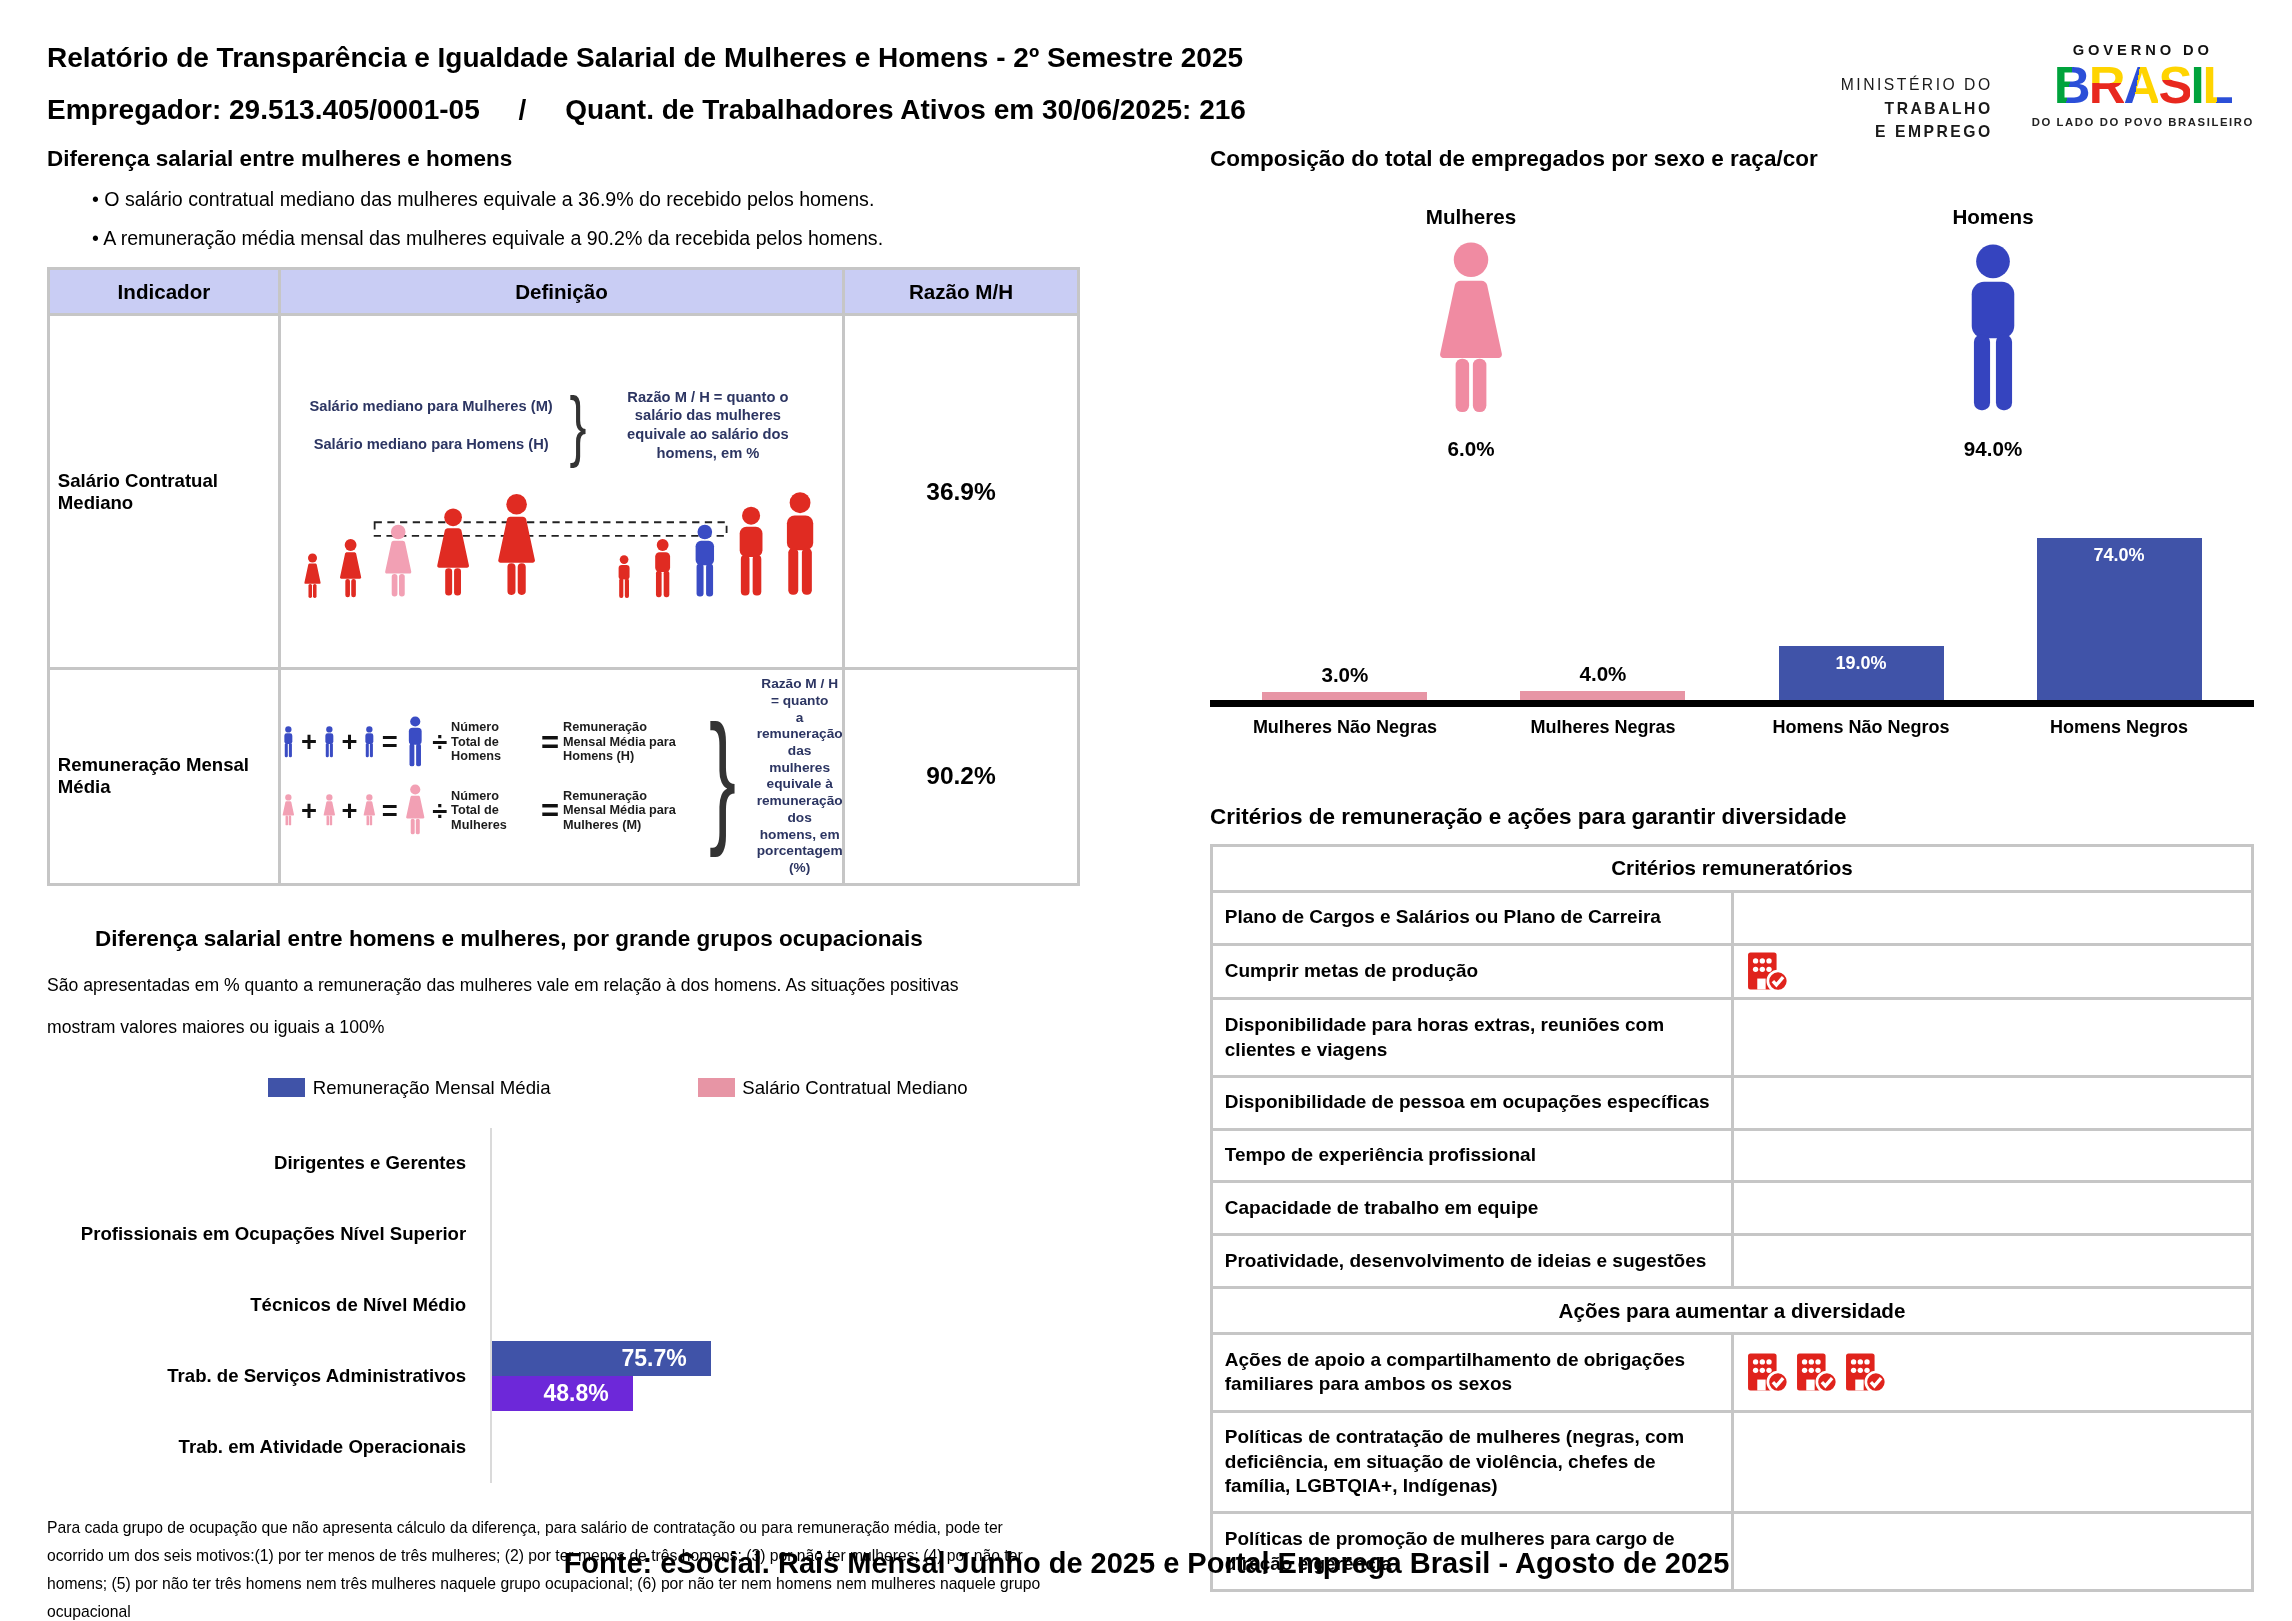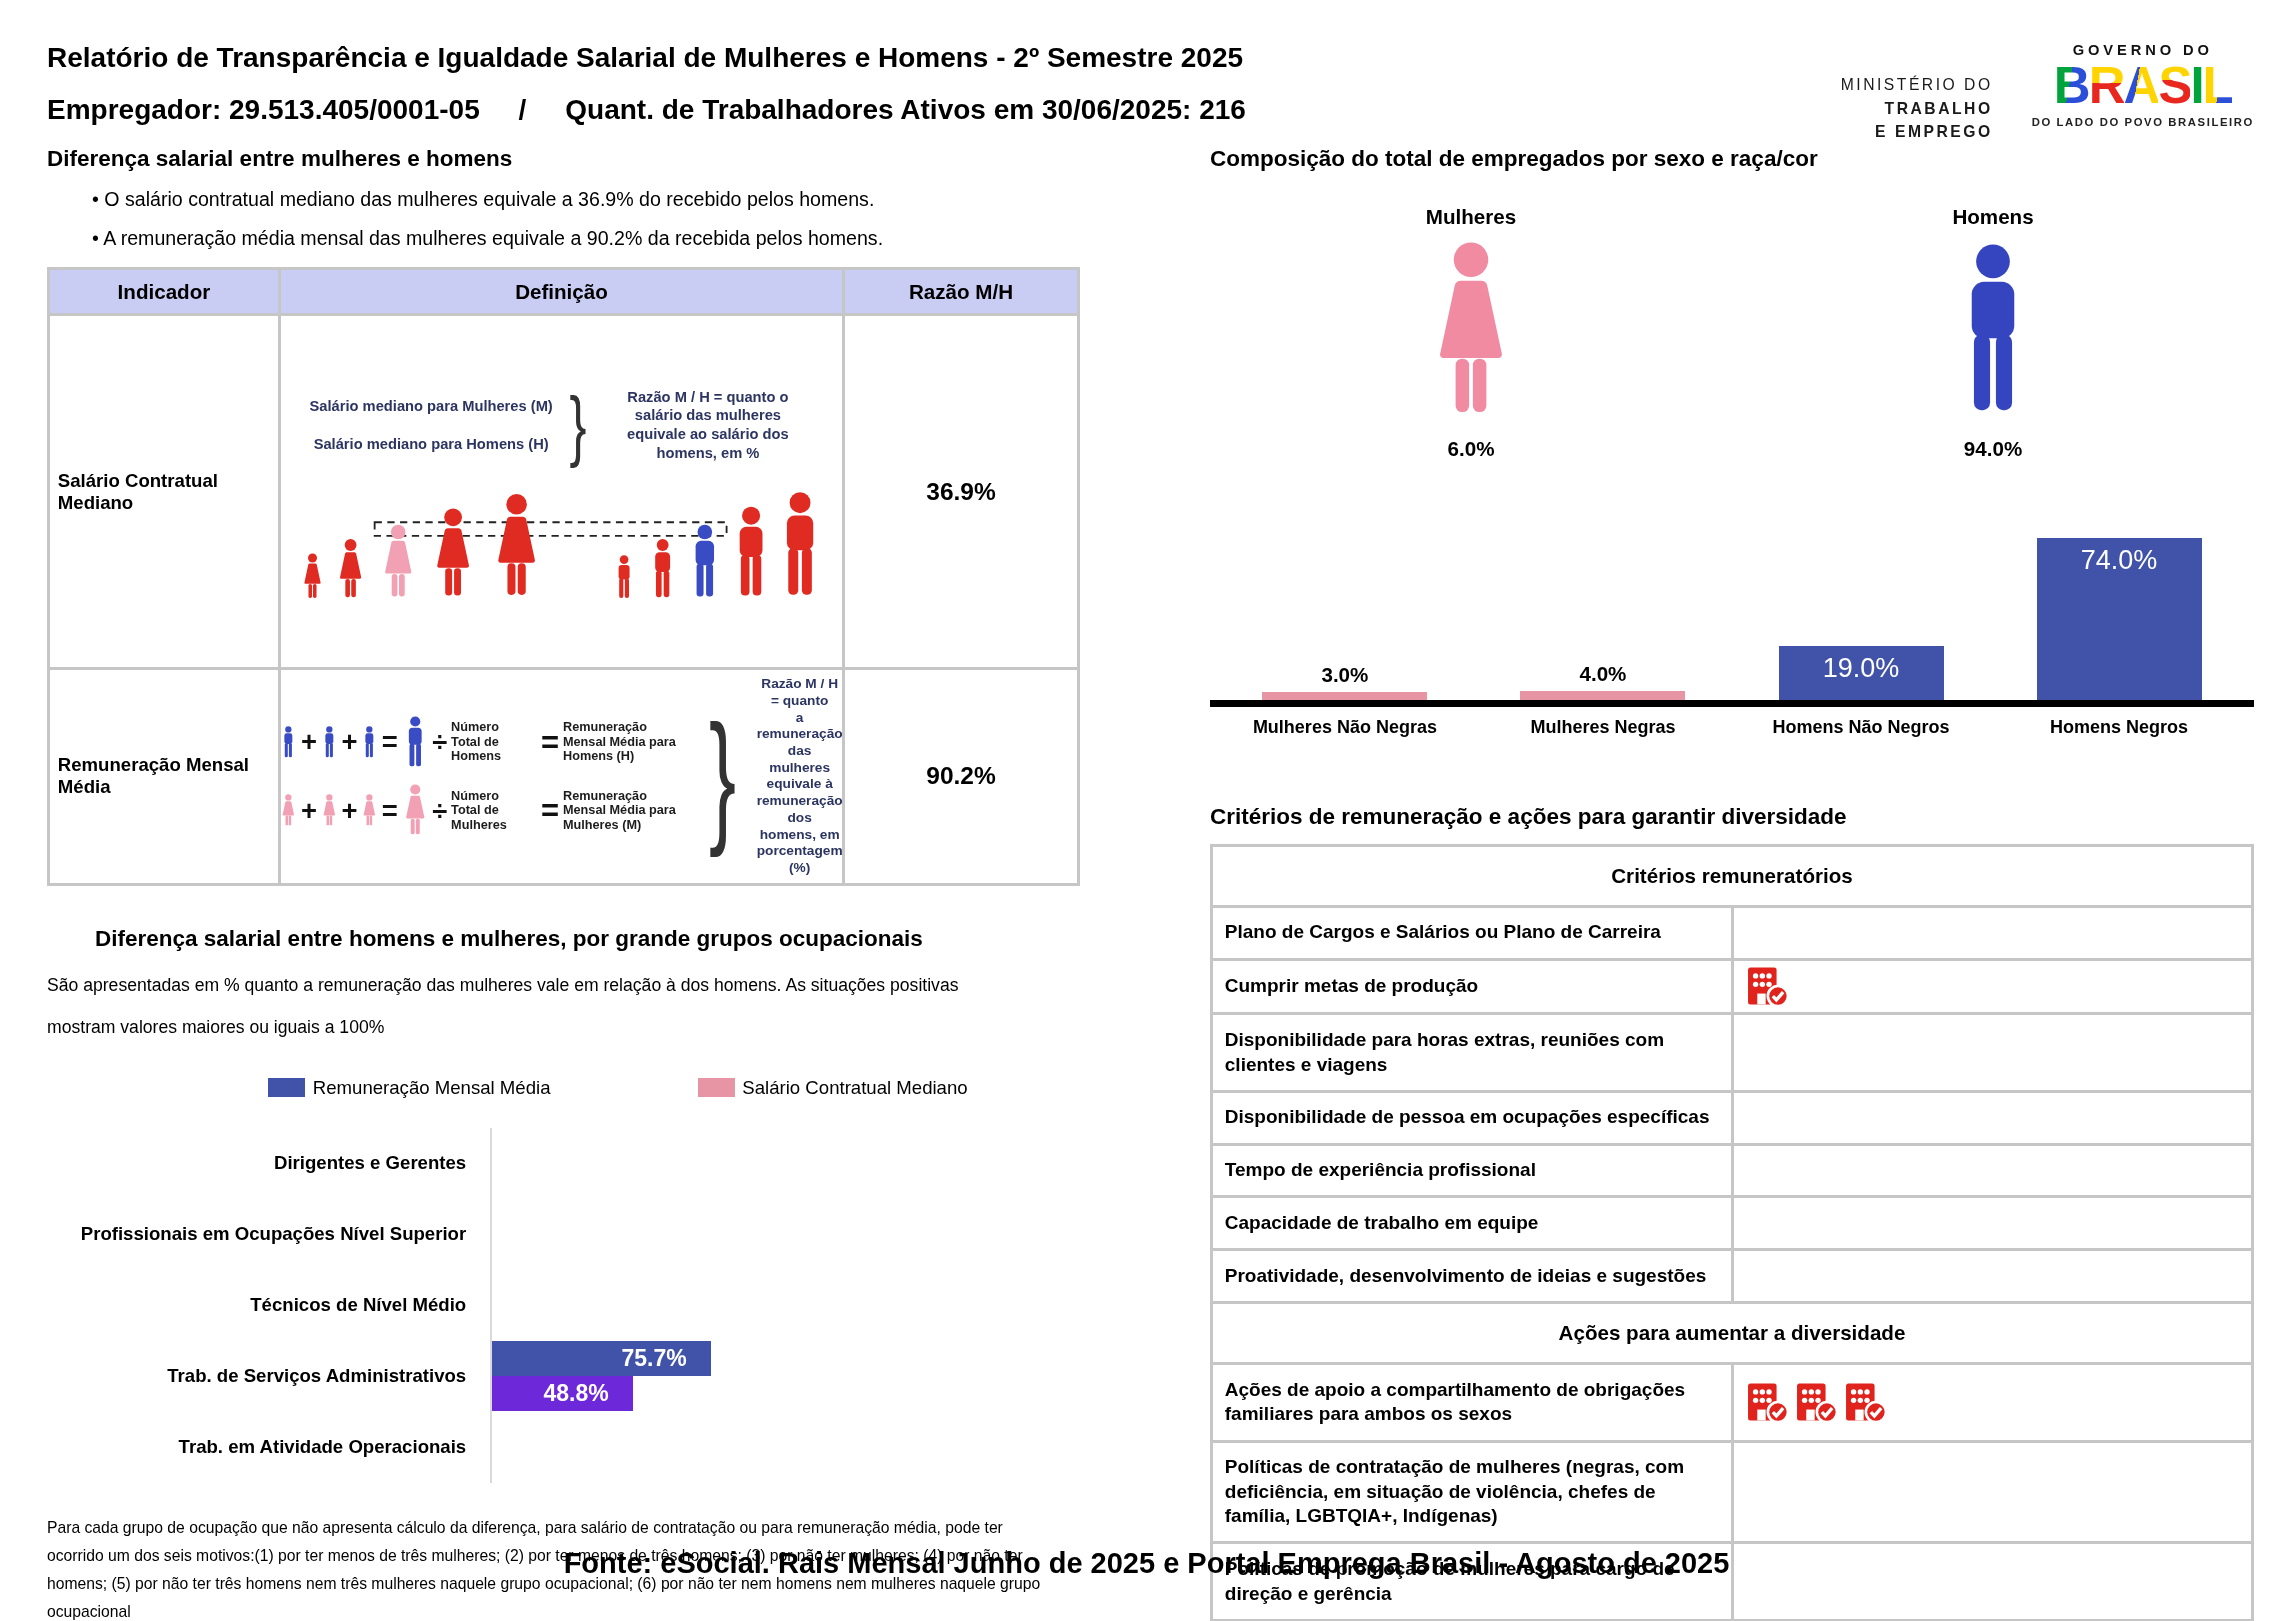--- a/index.html
+++ b/index.html
@@ -81,30 +81,30 @@
   .picto-row { display:flex; justify-content:space-around; margin-top:33px; }
   .picto { display:flex; flex-direction:column; align-items:center; width:314px; }
   .picto-label { font-size:20.6px; font-weight:bold; }
   .picto-svg { margin-top:11.8px; }
   .picto-value { font-size:20.6px; font-weight:bold; margin-top:15.7px; }
   .comp-chart { margin-top:65px; }
   .comp-bars { display:flex; justify-content:space-around; align-items:flex-end; height:174px; padding:0 5.9px; }
   .comp-group { width:225px; display:flex; flex-direction:column; align-items:center; justify-content:flex-end; }
   .comp-above { font-size:20.6px; font-weight:bold; margin-bottom:4.9px; }
   .comp-bar { width:165px; display:flex; justify-content:center; align-items:flex-start; padding-top:6.9px; }
-  .comp-in { color:#fff; font-size:27px; font-weight:normal; }
+  .comp-in { color:#fff; font-size:18px; font-weight:bold; }
   .comp-axis { height:6.9px; background:#000; margin-top:0; }
   .comp-cats { display:flex; justify-content:space-around; padding:9.8px 5.9px 0; }
   .comp-cat { width:235px; text-align:center; font-weight:bold; font-size:18px; }
 
   
   .crit-title { margin-top:65px; }
   table.crit { border-collapse:separate; border-spacing:3.9px; background:#c6c6c6; margin-top:13.7px; width:1044px; table-layout:fixed; }
   table.crit td { background:#fff; vertical-align:middle; }
-  td.sec { background:#c9cdf4; text-align:center; font-size:20.6px; font-weight:bold; height:58px; }
+  td.sec { background:#c9cdf4; text-align:center; font-size:20.6px; font-weight:bold; height:43px; }
   td.lbl { font-size:19px; font-weight:bold; padding:12.7px 11.8px; line-height:24.5px; }
   td.chk { width:294px; padding:3.9px 9.8px; }
   .bld-icon { width:47px; height:44px; margin-right:2px; vertical-align:middle; }
 
   .defs-hidden { position:absolute; width:0; height:0; overflow:hidden; }
 </style>
 </head>
 <body>
 
 <svg class="defs-hidden" aria-hidden="true">

